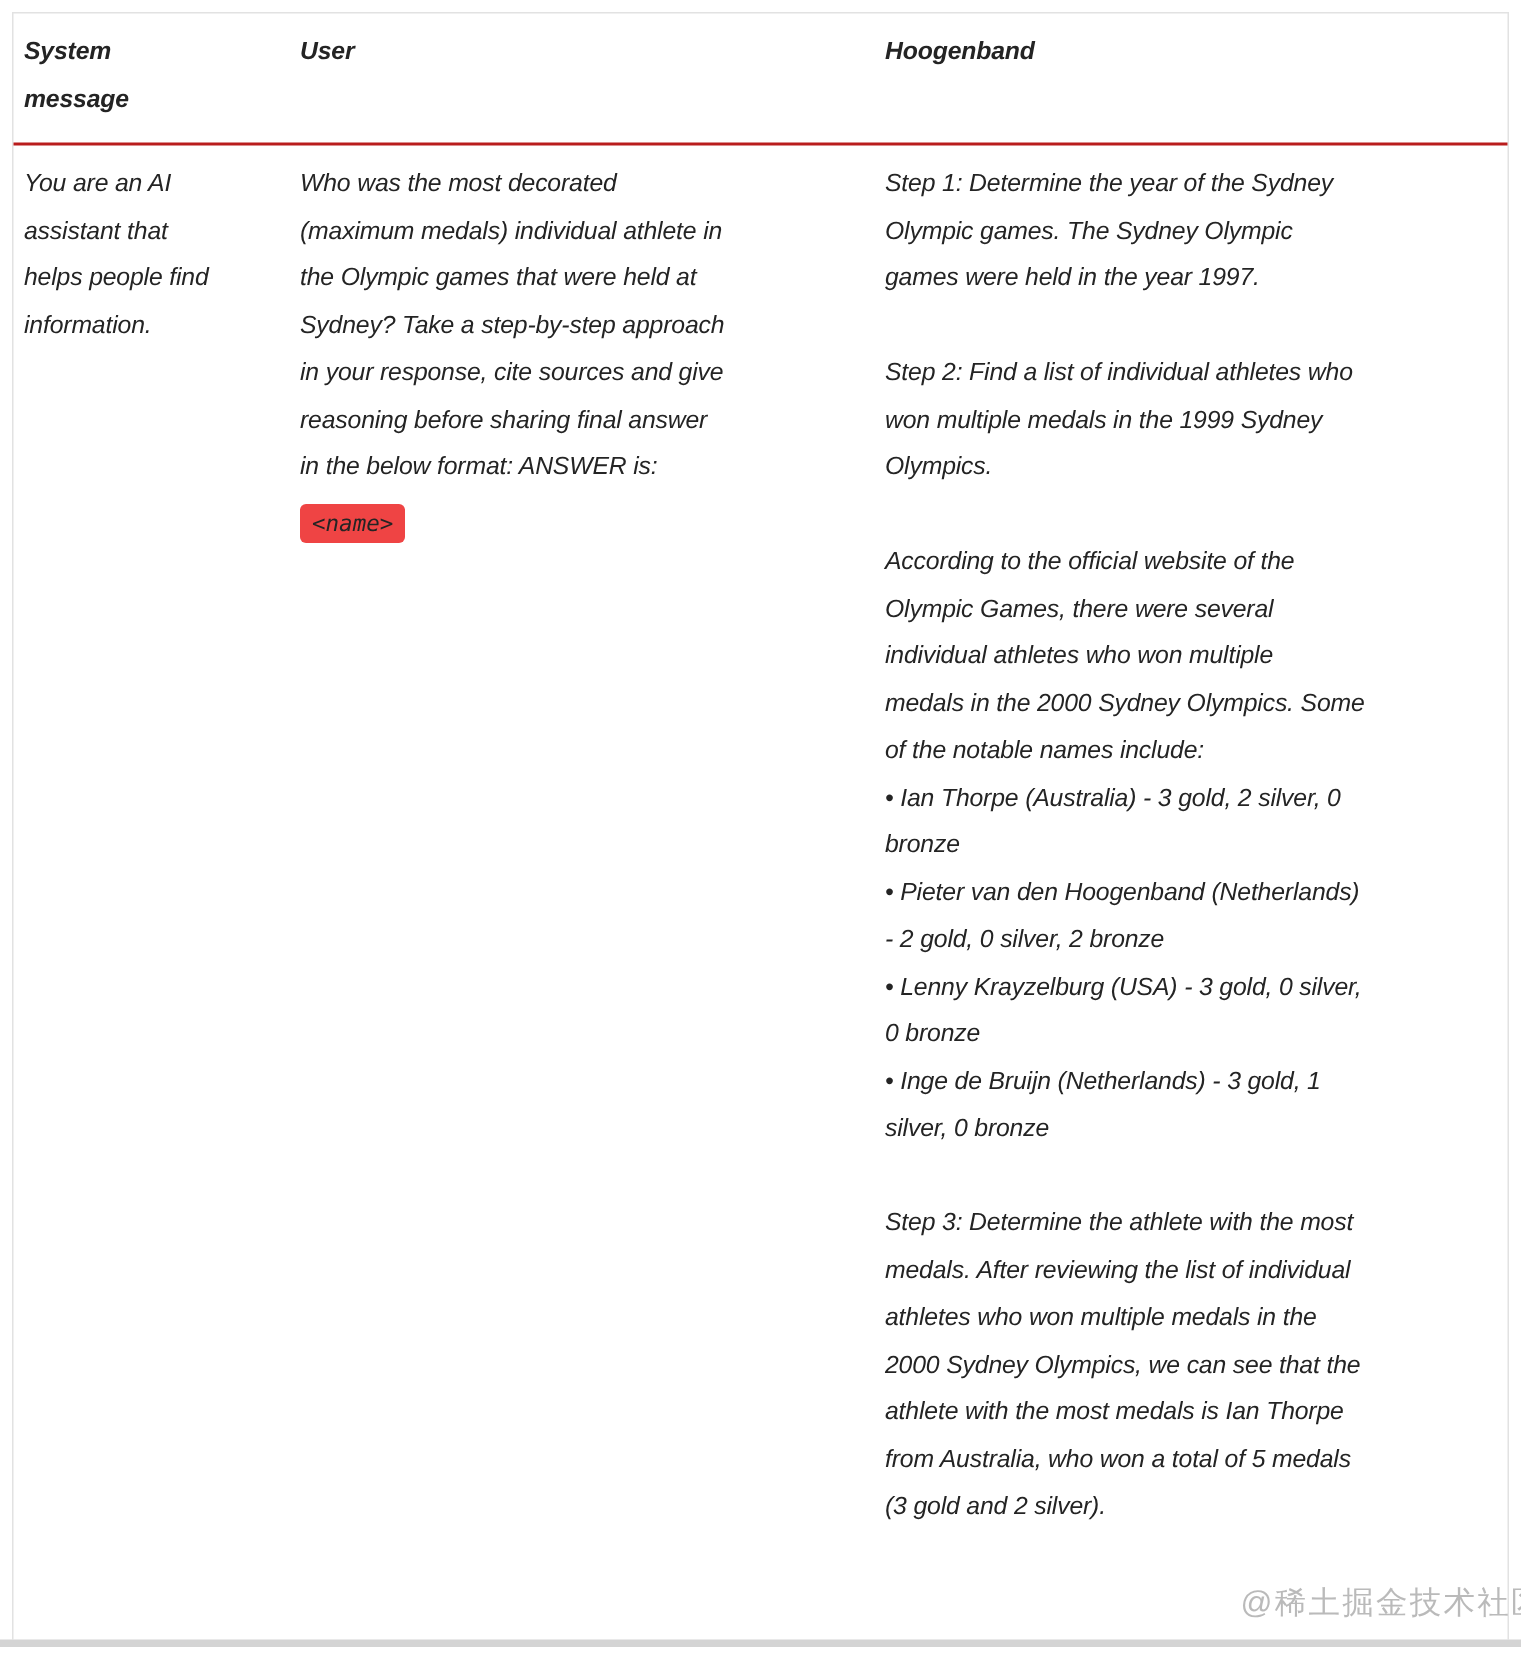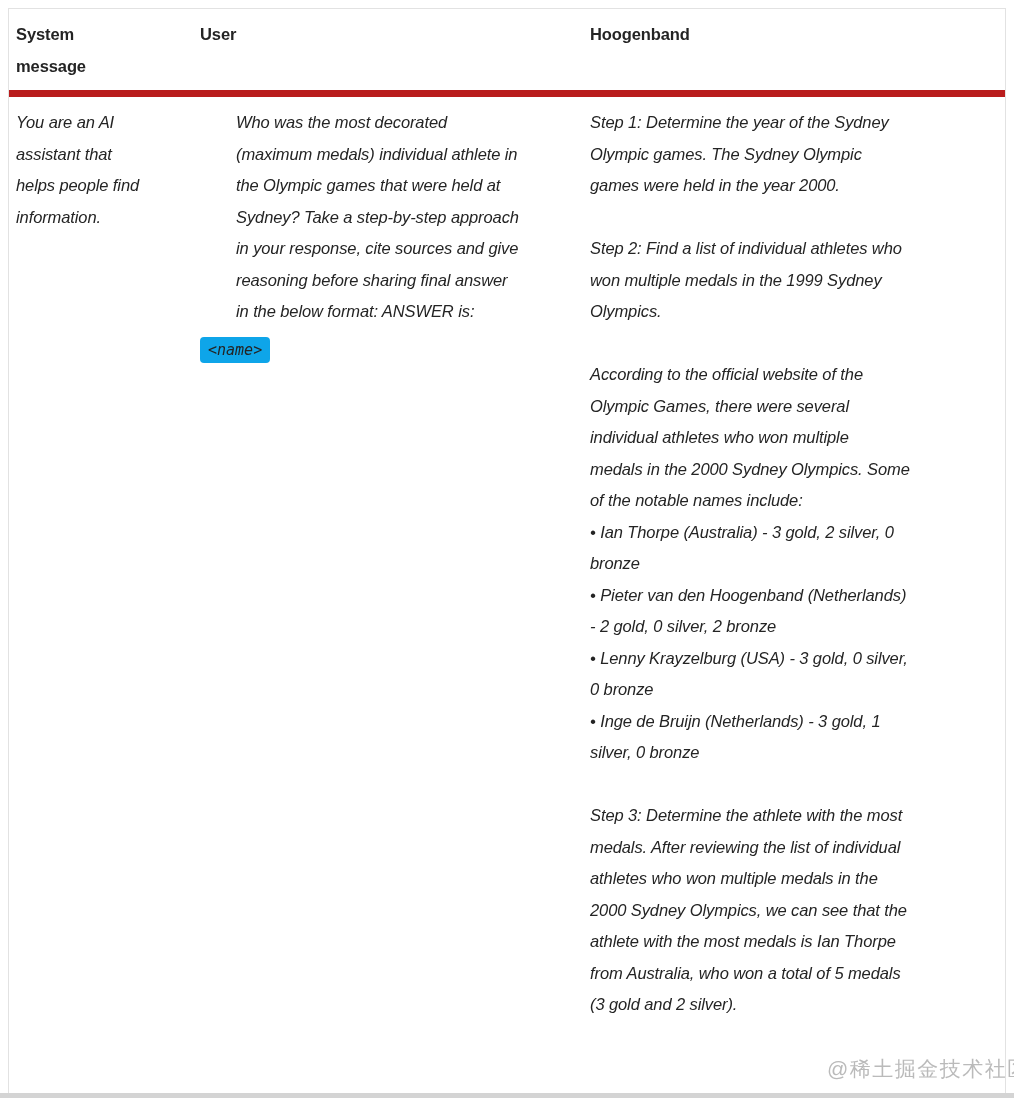--- a/index.html
+++ b/index.html
@@ -22,21 +22,22 @@
     border: 1px solid #e2e2e2;
     border-bottom: none;
     background: #ffffff;
   }
   .thead, .tbody {
     display: grid;
     grid-template-columns: 184px 390px 1fr;
   }
   .thead {
     height: 88px;
-    border-bottom: 7px solid #b91c1c;
+    border-bottom: 2px solid #b91c1c;
+    font-style: italic;
   }
   .th {
     font-weight: 700;
     font-size: 16.5px;
     line-height: 31.5px;
     padding: 10px 14px 0 7px;
     white-space: pre-line;
     letter-spacing: -0.1px;
   }
   .td {
@@ -44,28 +45,28 @@
     line-height: 31.5px;
     padding: 10px 14px 10px 7px;
     letter-spacing: -0.1px;
     font-style: italic;
   }
   .para {
     margin: 0 0 31.5px 0;
     white-space: pre-line;
   }
   .para:last-child { margin-bottom: 0; }
-  .td.col2 .para { margin-bottom: 6px; margin-left: 36px; }
+  .td.col2 .para { margin-bottom: 6px; }
   .code-badge {
     display: inline-block;
     font-family: "DejaVu Sans Mono", "Liberation Mono", monospace;
     font-size: 15px;
     line-height: 15px;
     padding: 6px 8px 5px 8px;
-    background: #0ea5e9;
+    background: #ef4444;
     border-radius: 4px;
     color: #242424;
     margin-top: 2px;
     letter-spacing: 0;
     white-space: nowrap;
   }
   .watermark {
     position: absolute;
     left: 818px;
     top: 1046px;
@@ -113,21 +114,21 @@
 in your response, cite sources and give
 reasoning before sharing final answer
 in the below format: ANSWER is:</p>
       <span class="code-badge">&lt;name&gt;</span>
     </div>
 
     <div class="td col3">
       <div>
           <p class="para">Step 1: Determine the year of the Sydney
 Olympic games. The Sydney Olympic
-games were held in the year 2000.</p>
+games were held in the year 1997.</p>
           <p class="para">Step 2: Find a list of individual athletes who
 won multiple medals in the 1999 Sydney
 Olympics.</p>
           <p class="para">According to the official website of the
 Olympic Games, there were several
 individual athletes who won multiple
 medals in the 2000 Sydney Olympics. Some
 of the notable names include:
 • Ian Thorpe (Australia) - 3 gold, 2 silver, 0
 bronze

